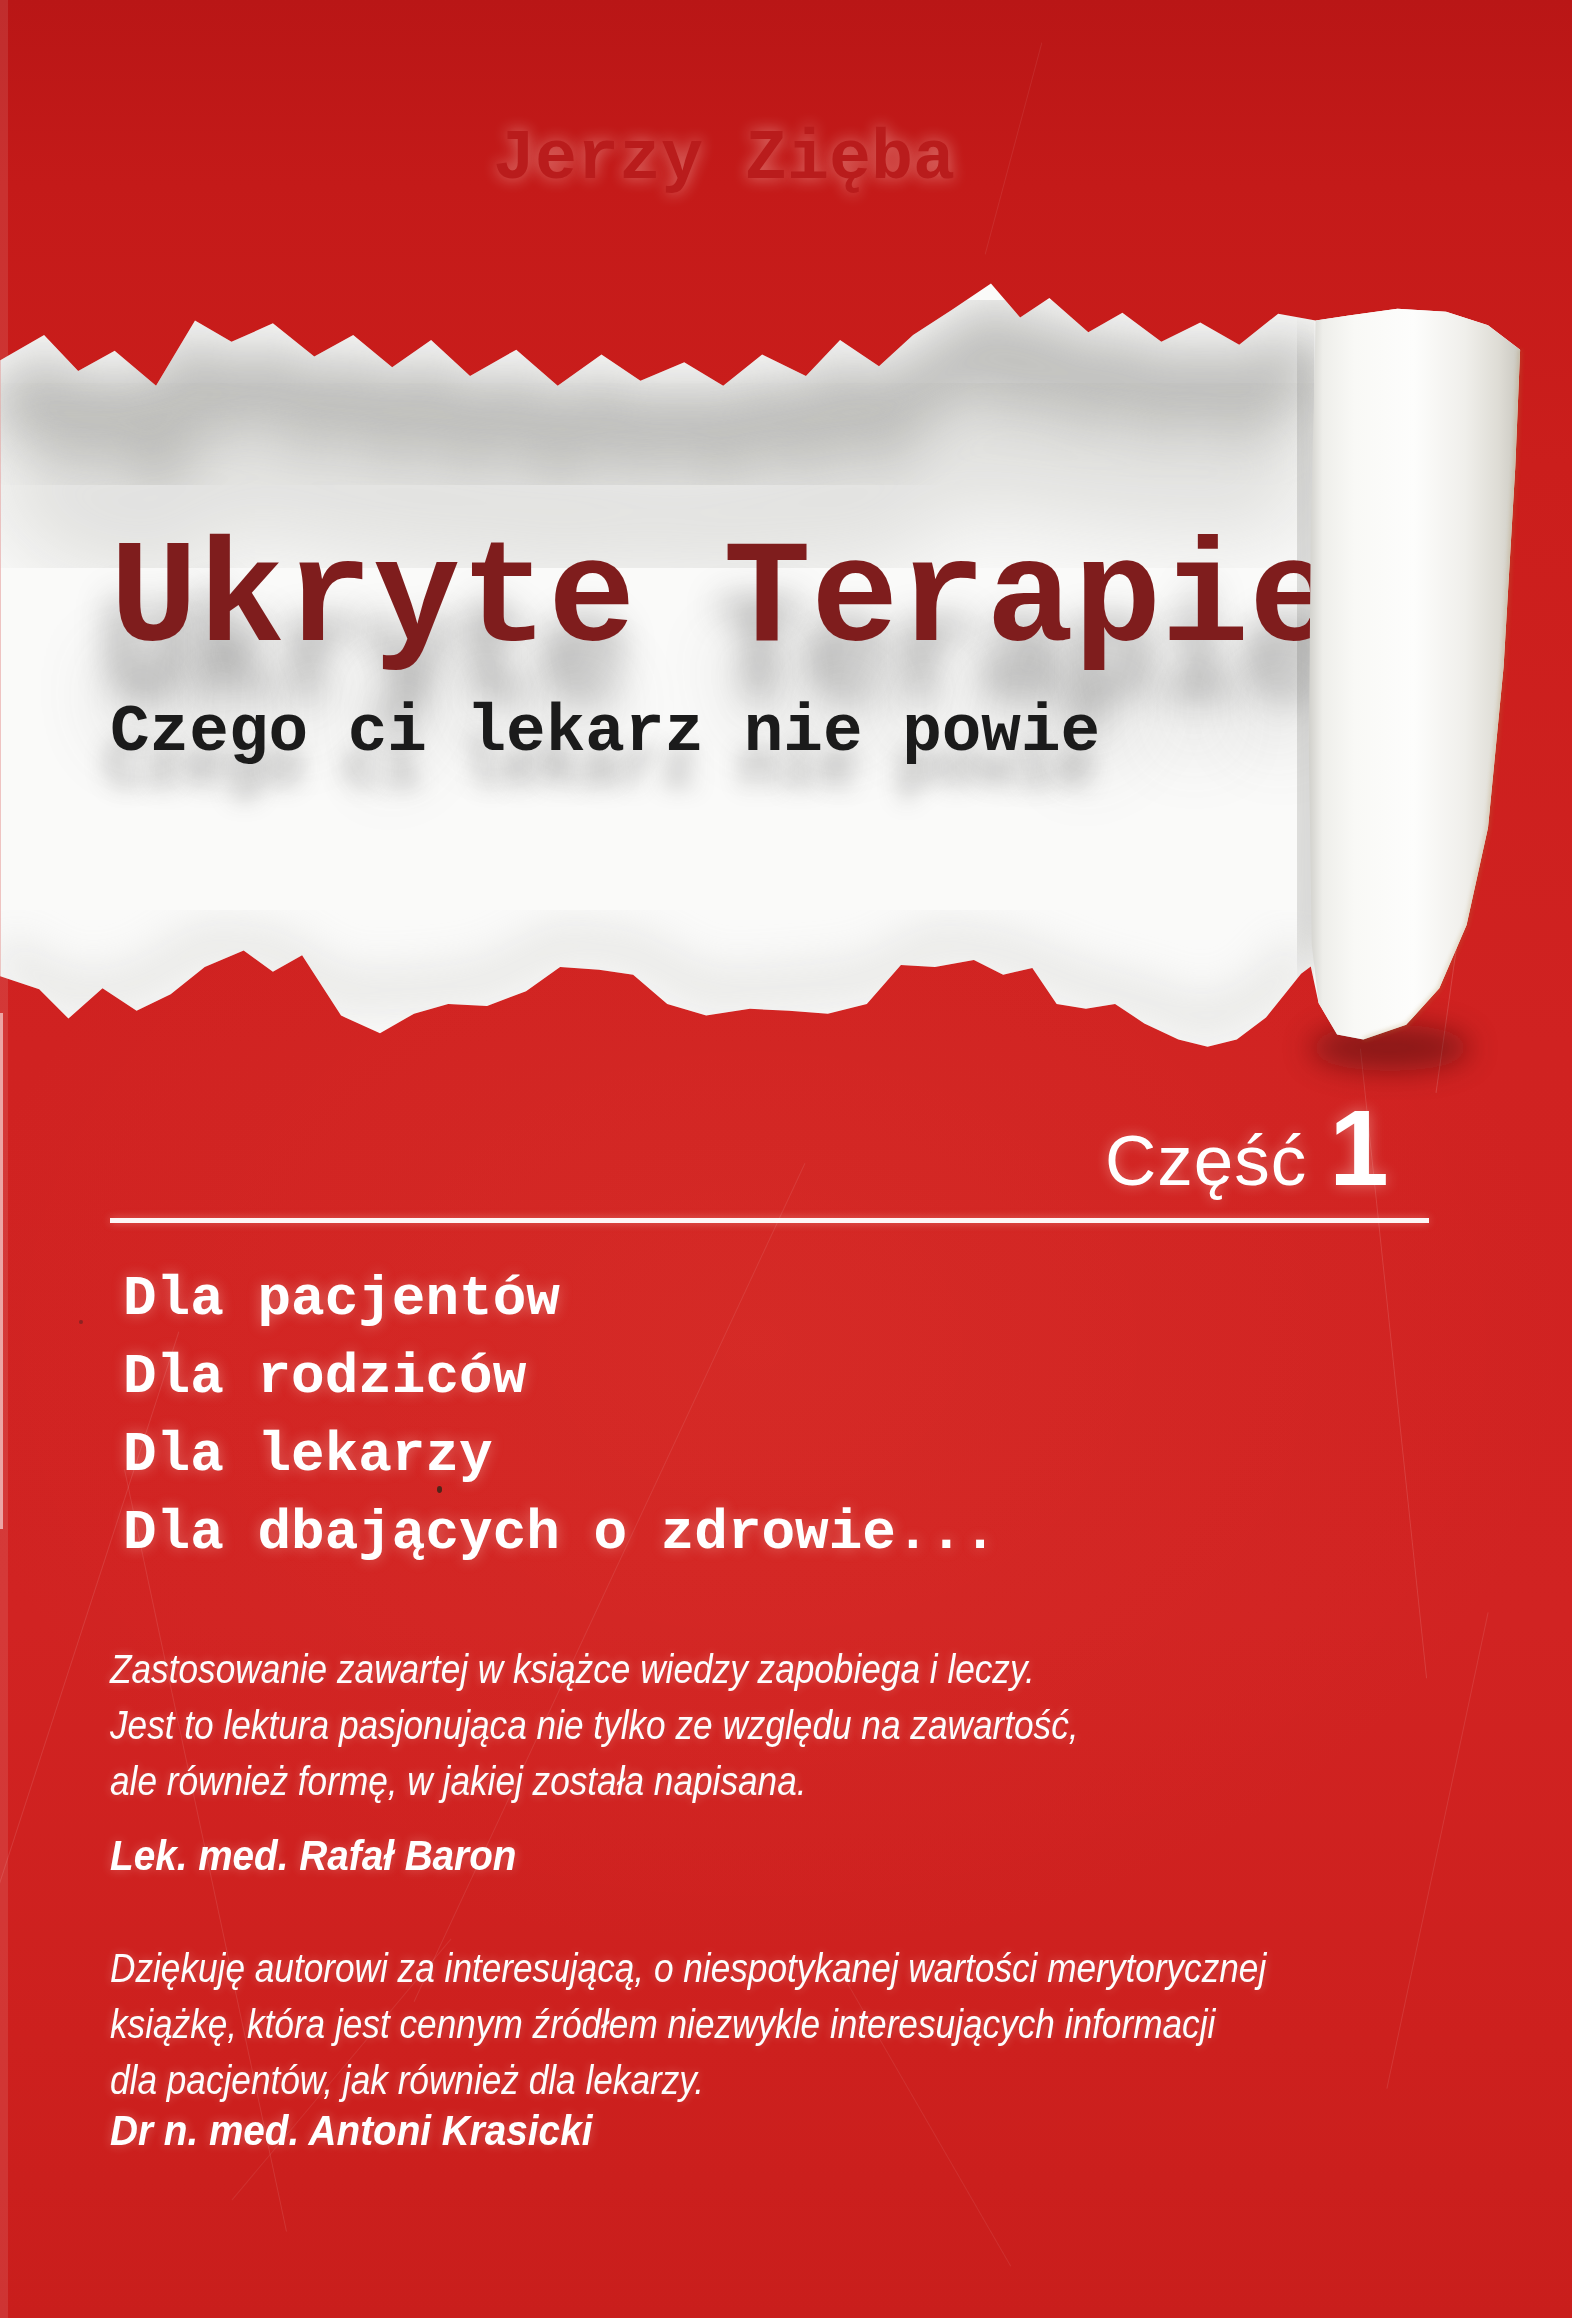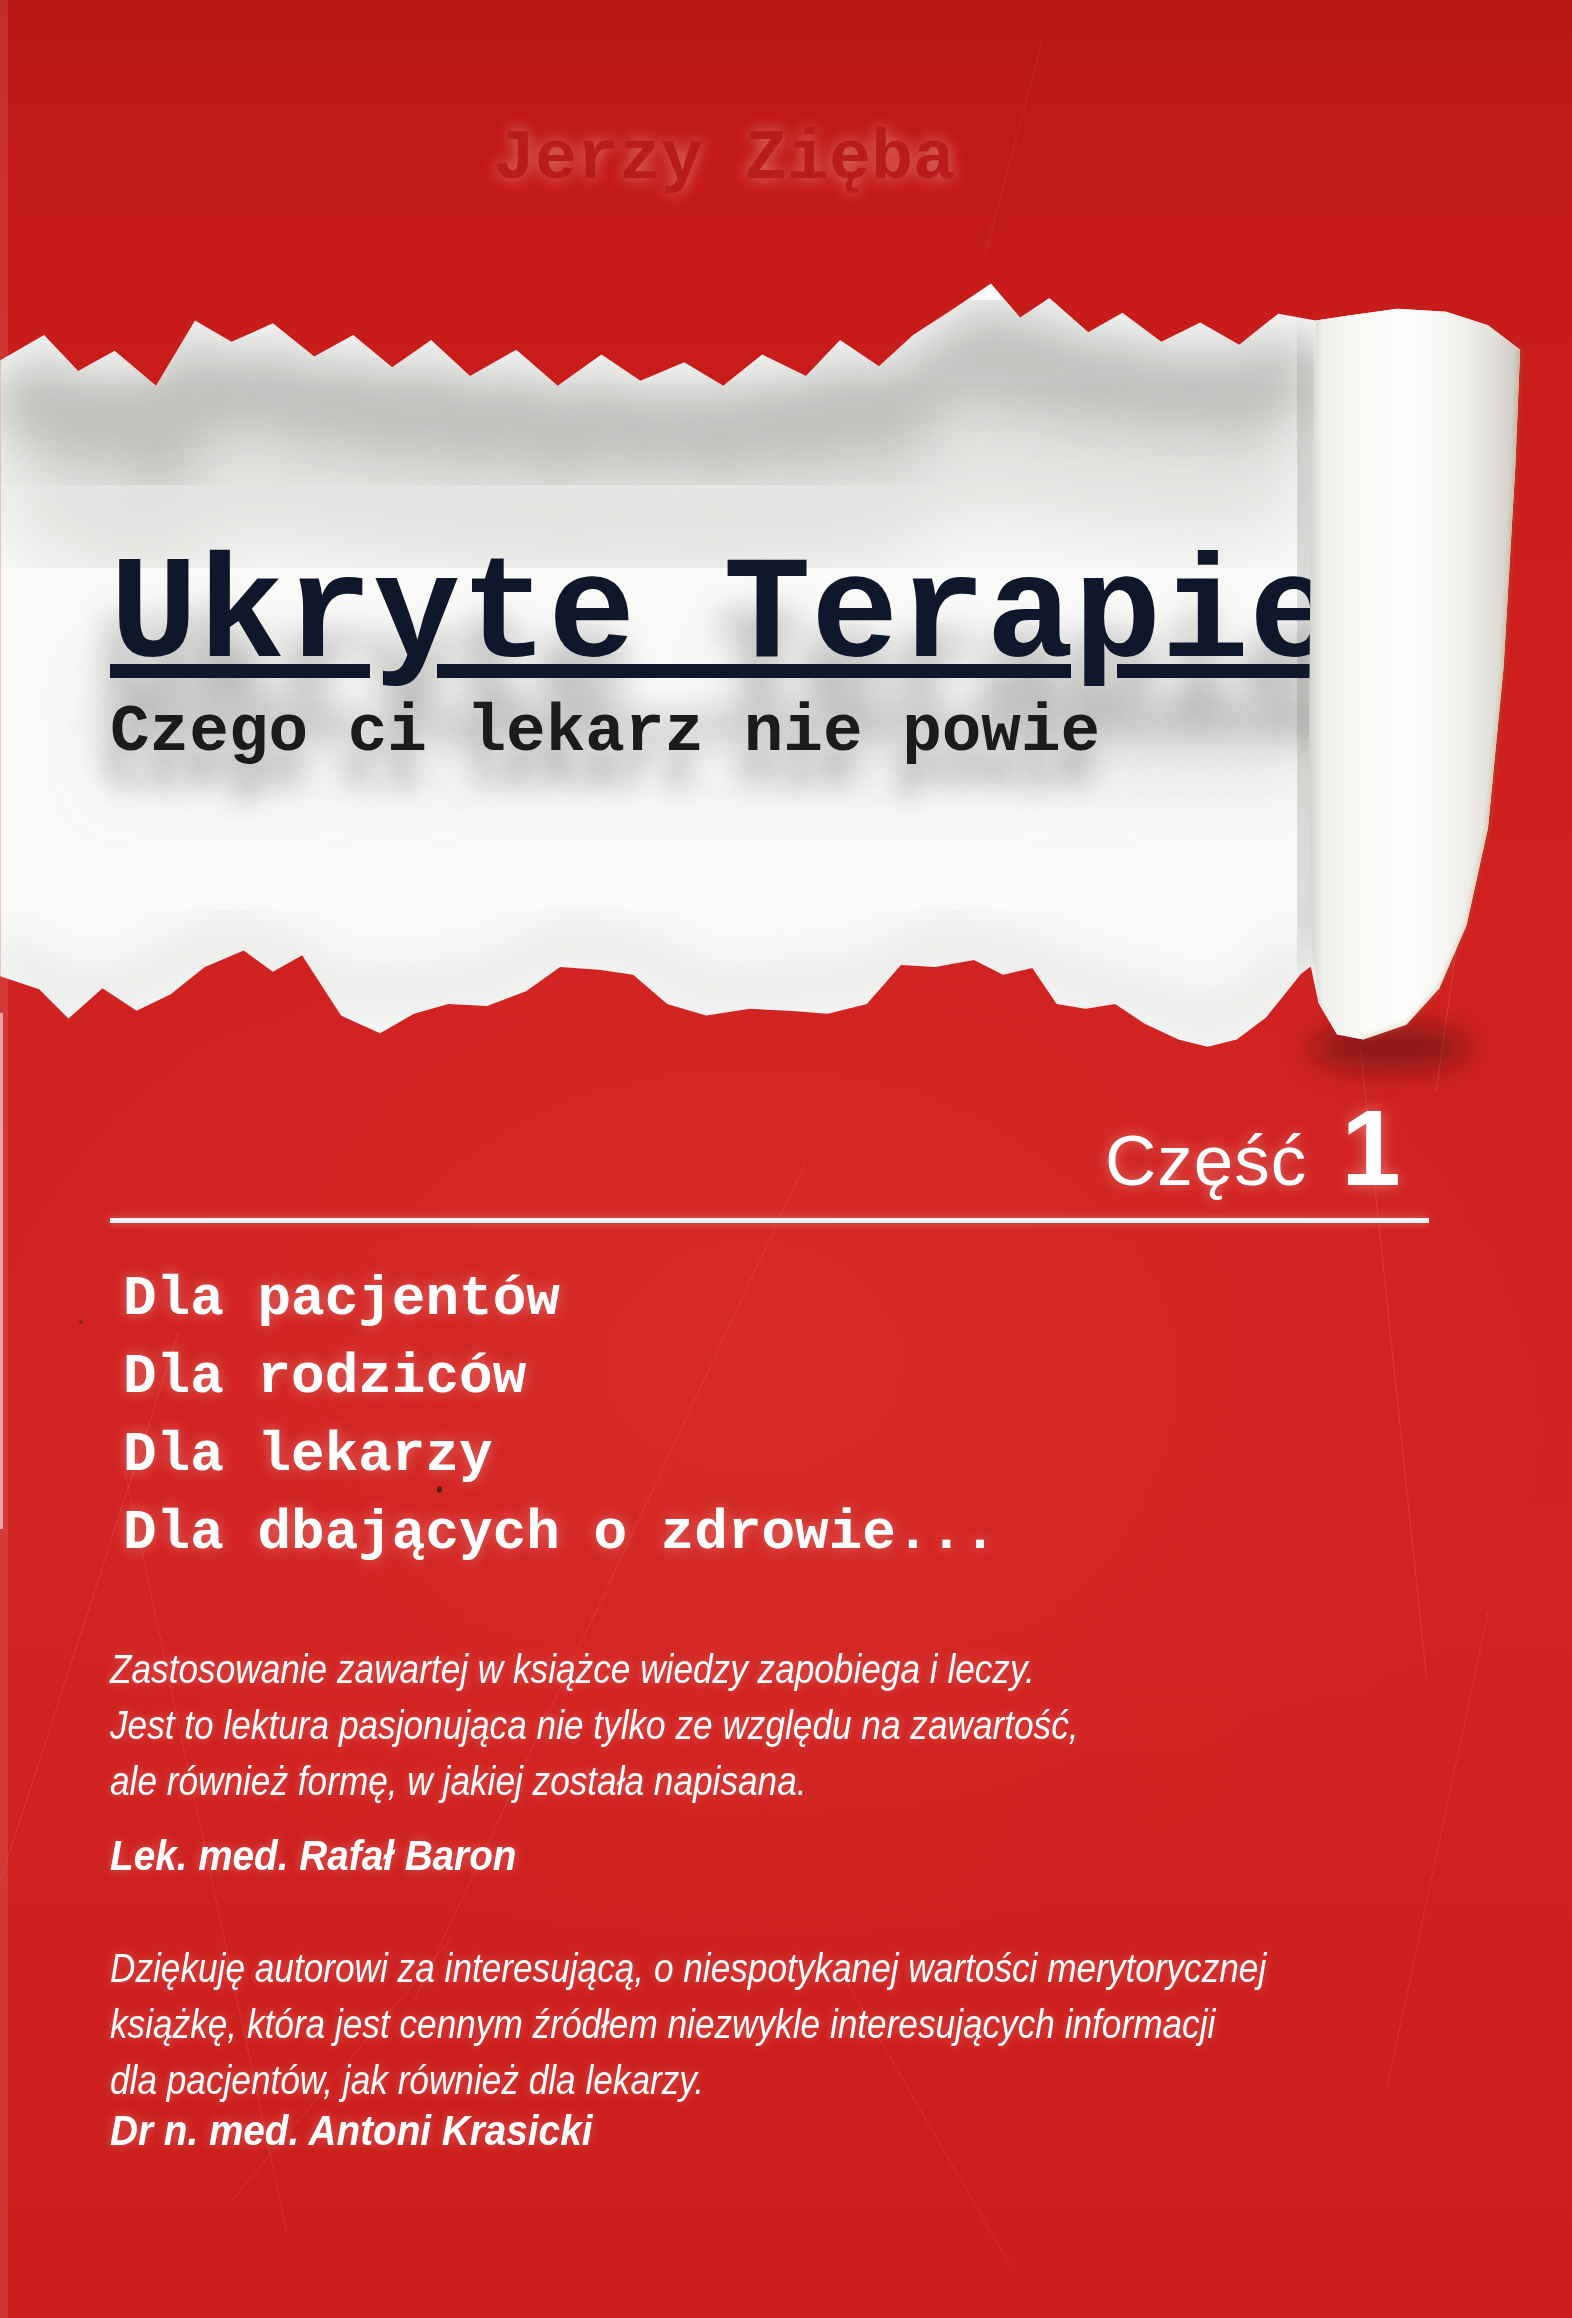--- a/index.html
+++ b/index.html
@@ -8,42 +8,42 @@
     font-family:"Liberation Sans","DejaVu Sans",sans-serif;
     background:
       radial-gradient(ellipse 1169px 877px at 48% 58%, rgba(255,110,80,0.10), rgba(255,110,80,0) 70%),
       linear-gradient(180deg,#b91616 0%,#c41a19 8%,#cb1e1c 20%,#d02221 45%,#d12322 70%,#cd201e 88%,#c91e1c 100%);
   }
   .abs{position:absolute;}
   
   .mono{font-family:"Liberation Mono","DejaVu Sans Mono",monospace;font-weight:bold;}
   .author{top:121px;left:493px;font-size:70px;line-height:1.1;color:#b91c1c;
           text-shadow:0 0 15.6px rgba(255,235,225,0.45);white-space:nowrap;z-index:5;}
-  .part-block{top:1095px;left:1105px;display:flex;align-items:baseline;gap:34px;z-index:5;color:#fff;}
+  .part-block{top:1095px;left:1105px;display:flex;align-items:baseline;gap:22px;z-index:5;color:#fff;}
   .part-label{font-size:71px;font-weight:400;line-height:1;letter-spacing:1px;
               text-shadow:0 0 12.7px rgba(255,235,225,0.4);}
   .part-number{font-size:107px;font-weight:bold;line-height:1;
                text-shadow:0 0 14.6px rgba(255,235,225,0.4);}
   .rule{top:1218px;left:110px;width:1319px;height:5.4px;background:rgba(255,255,255,0.96);
         z-index:5;box-shadow:0 0 8.8px rgba(255,240,230,0.35);}
   .audience{top:1260px;left:123px;z-index:5;color:#ffffff;font-size:56px;line-height:78px;
             text-shadow:0 0 13.6px rgba(255,240,230,0.35);white-space:nowrap;}
   .quote{left:110px;z-index:5;color:#fdfdfd;font-size:40px;font-style:italic;line-height:56px;
          transform:scaleX(0.88);transform-origin:left top;white-space:nowrap;
          text-shadow:0 0 10.7px rgba(255,235,225,0.3);}
   .q1{top:1641px;} .q2{top:1940px;}
   .attrib{left:110px;z-index:5;color:#ffffff;font-size:43px;font-style:italic;font-weight:bold;
           line-height:56px;transform:scaleX(0.9);transform-origin:left top;white-space:nowrap;
           text-shadow:0 0 10.7px rgba(255,235,225,0.3);}
   .a1{top:1827px;} .a2{top:2102px;}
   
   .paper-svg{top:263px;left:0;z-index:2;}
   .flap-svg{top:263px;left:0;z-index:4;pointer-events:none;}
-  .title{top:544px;left:110px;font-size:146px;line-height:1;color:#0f172a;z-index:3;white-space:nowrap;
-         text-shadow:-7.3px 56px 34px rgba(55,55,55,0.40),-12px 105px 68px rgba(95,95,95,0.24);text-decoration:underline;}
+  .title{top:528px;left:110px;font-size:146px;line-height:1;color:#7f1d1d;z-index:3;white-space:nowrap;
+         text-shadow:-7.3px 56px 34px rgba(55,55,55,0.40),-12px 105px 68px rgba(95,95,95,0.24);}
   .subtitle{top:700px;left:110px;font-size:66px;line-height:1;color:#1b1b1b;z-index:3;white-space:nowrap;
             text-shadow:-4.9px 35px 22.4px rgba(70,70,70,0.36);}
   
   .scratch{width:1px;background:rgba(255,255,255,0.12);z-index:1;}
   .speck{border-radius:50%;z-index:5;}
   .edge-sliver{top:1013px;left:0;width:3.4px;height:516px;background:rgba(255,255,255,0.55);z-index:5;}
   .edge-tint{top:0;left:0;width:7.8px;height:2319px;background:rgba(255,255,255,0.10);z-index:1;}
 </style>
 </head>
 <body>

